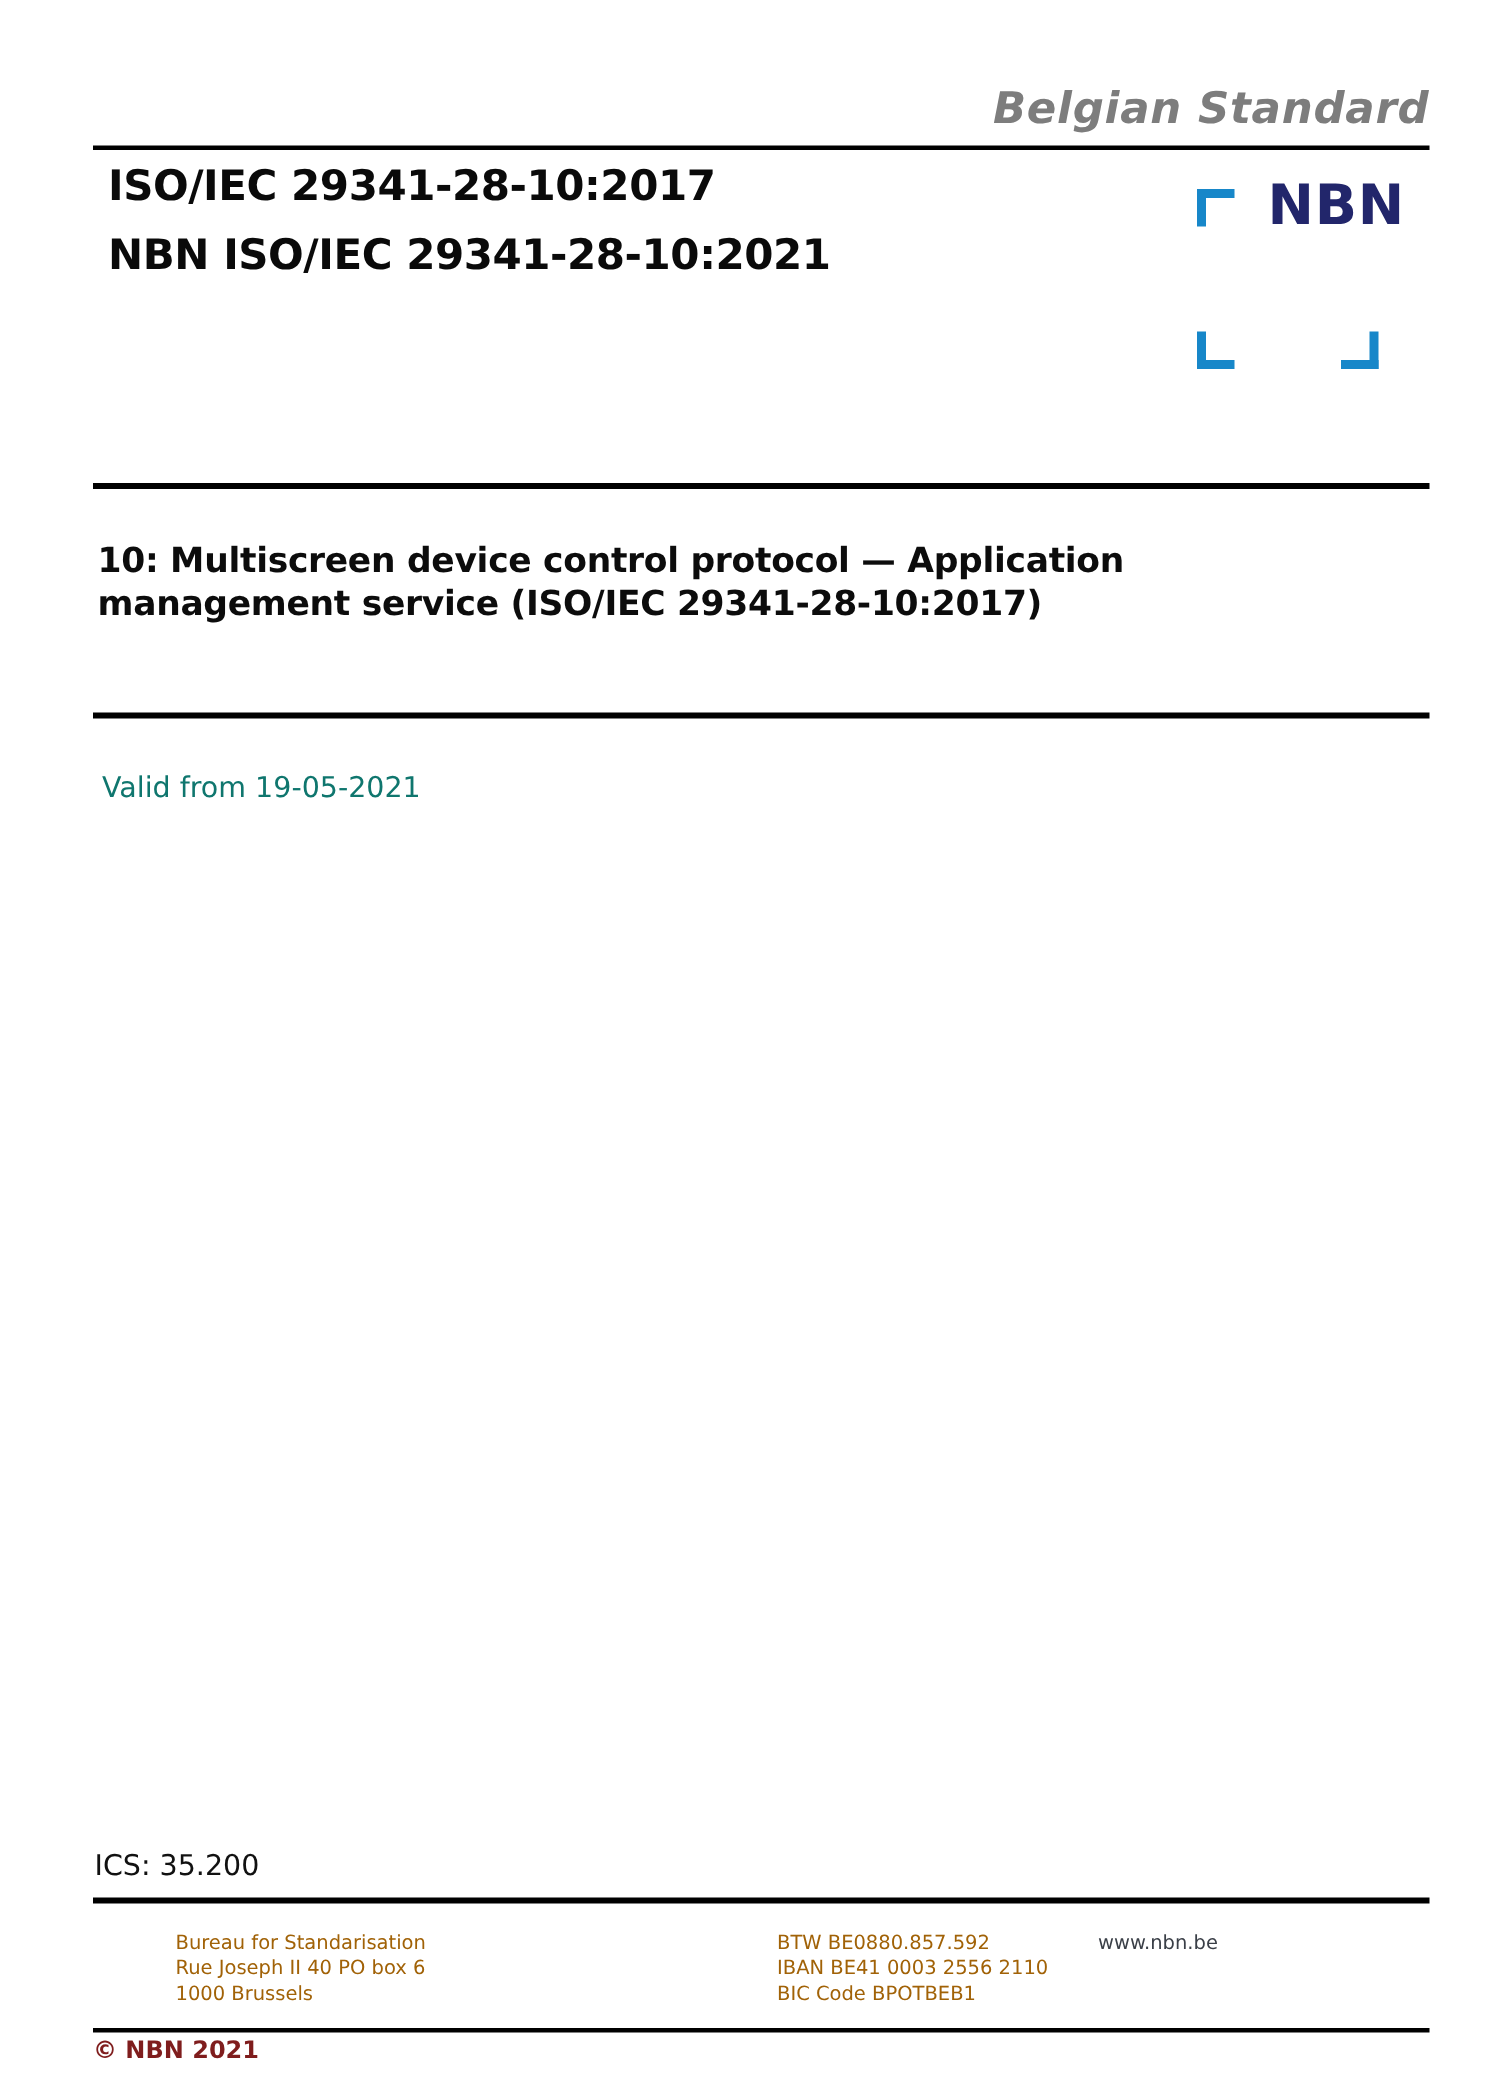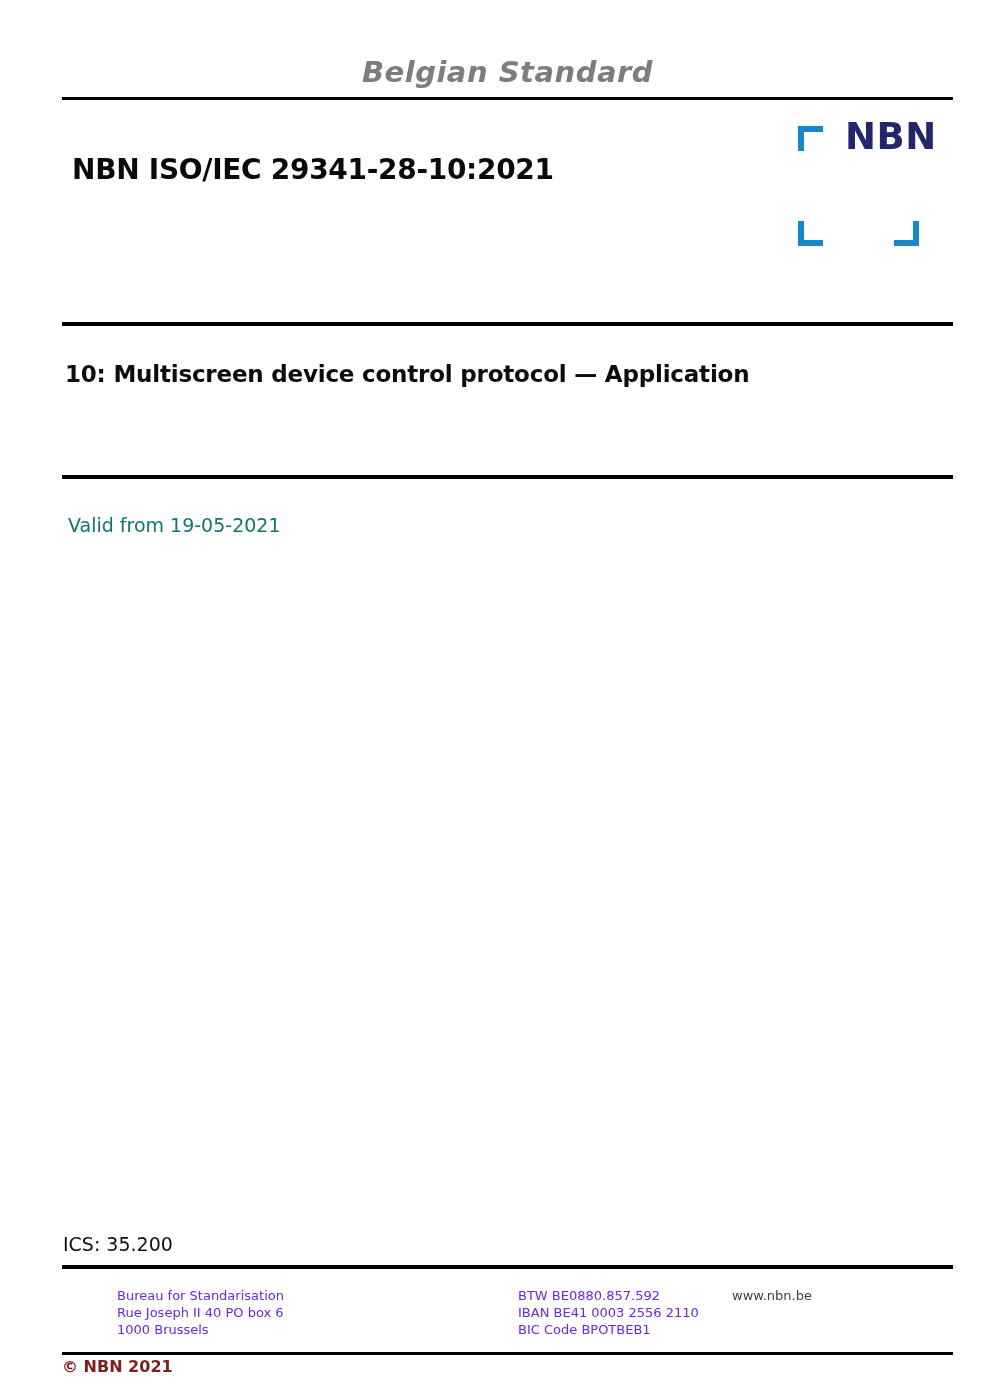--- a/index.html
+++ b/index.html
@@ -8,21 +8,21 @@
     width:992px; height:1393px;
     background:#ffffff;
     font-family:"DejaVu Sans","Liberation Sans",sans-serif;
     color:#0a0a0a;
     overflow:hidden;
   }
   .abs { position:absolute; }
 
   .header-title {
     left:62px; top:55px; width:891px;
-    text-align:center;
+    text-align:right;
     font-size:29px; font-weight:bold; font-style:italic;
     color:#7d7d7d; letter-spacing:0.5px;
     white-space:nowrap;
   }
   .rule { background:#000000; left:62px; width:891px; }
   .rule-1 { top:97px;  height:3px; }
   .rule-2 { top:322px; height:4px; }
   .rule-3 { top:475px; height:4px; }
   .rule-4 { top:1265px; height:4px; }
   .rule-5 { top:1352px; height:3px; }
@@ -45,49 +45,51 @@
   .doc-title {
     left:65px; top:360px;
     font-size:23px; line-height:29px; font-weight:bold;
     letter-spacing:-0.2px; color:#0c0c0c;
   }
   .doc-title div { white-space:nowrap; }
 
   .valid-from { left:68px; top:514px; font-size:19px; color:#0f766e; white-space:nowrap; }
   .ics        { left:63px; top:1233px; font-size:19px; color:#111111; white-space:nowrap; }
 
-  .footer-col { top:1287px; font-size:13px; line-height:17px; color:#6d28d9; white-space:nowrap; }
+  .footer-col { top:1287px; font-size:13px; line-height:17px; color:#a16207; white-space:nowrap; }
   .fc-address { left:117px; }
   .fc-contact { left:328px; }
   .fc-bank    { left:518px; }
   .fc-web     { left:732px; color:#3a3f47; }
 
   .copyright { left:62px; top:1357px; font-size:16px; font-weight:bold; color:#7f1d1d; white-space:nowrap; }
 </style>
 </head>
 <body>
 
 <div class="page">
 
   <div class="abs header-title">Belgian Standard</div>
   <div class="abs rule rule-1"></div>
 
+  <div class="abs ref-line ref-1">ISO/IEC 29341-28-10:2017</div>
   <div class="abs ref-line ref-2">NBN ISO/IEC 29341-28-10:2021</div>
 
   <div class="abs logo">
     <div class="corner tl"></div>
     <div class="wordmark">NBN</div>
     <div class="corner bl"></div>
     <div class="corner br"></div>
   </div>
 
   <div class="abs rule rule-2"></div>
 
   <div class="abs doc-title">
     <div>10: Multiscreen device control protocol — Application</div>
+    <div>management service (ISO/IEC 29341-28-10:2017)</div>
   </div>
 
   <div class="abs rule rule-3"></div>
 
   <div class="abs valid-from">Valid from 19-05-2021</div>
 
   <div class="abs ics">ICS: 35.200</div>
 
   <div class="abs rule rule-4"></div>
 

